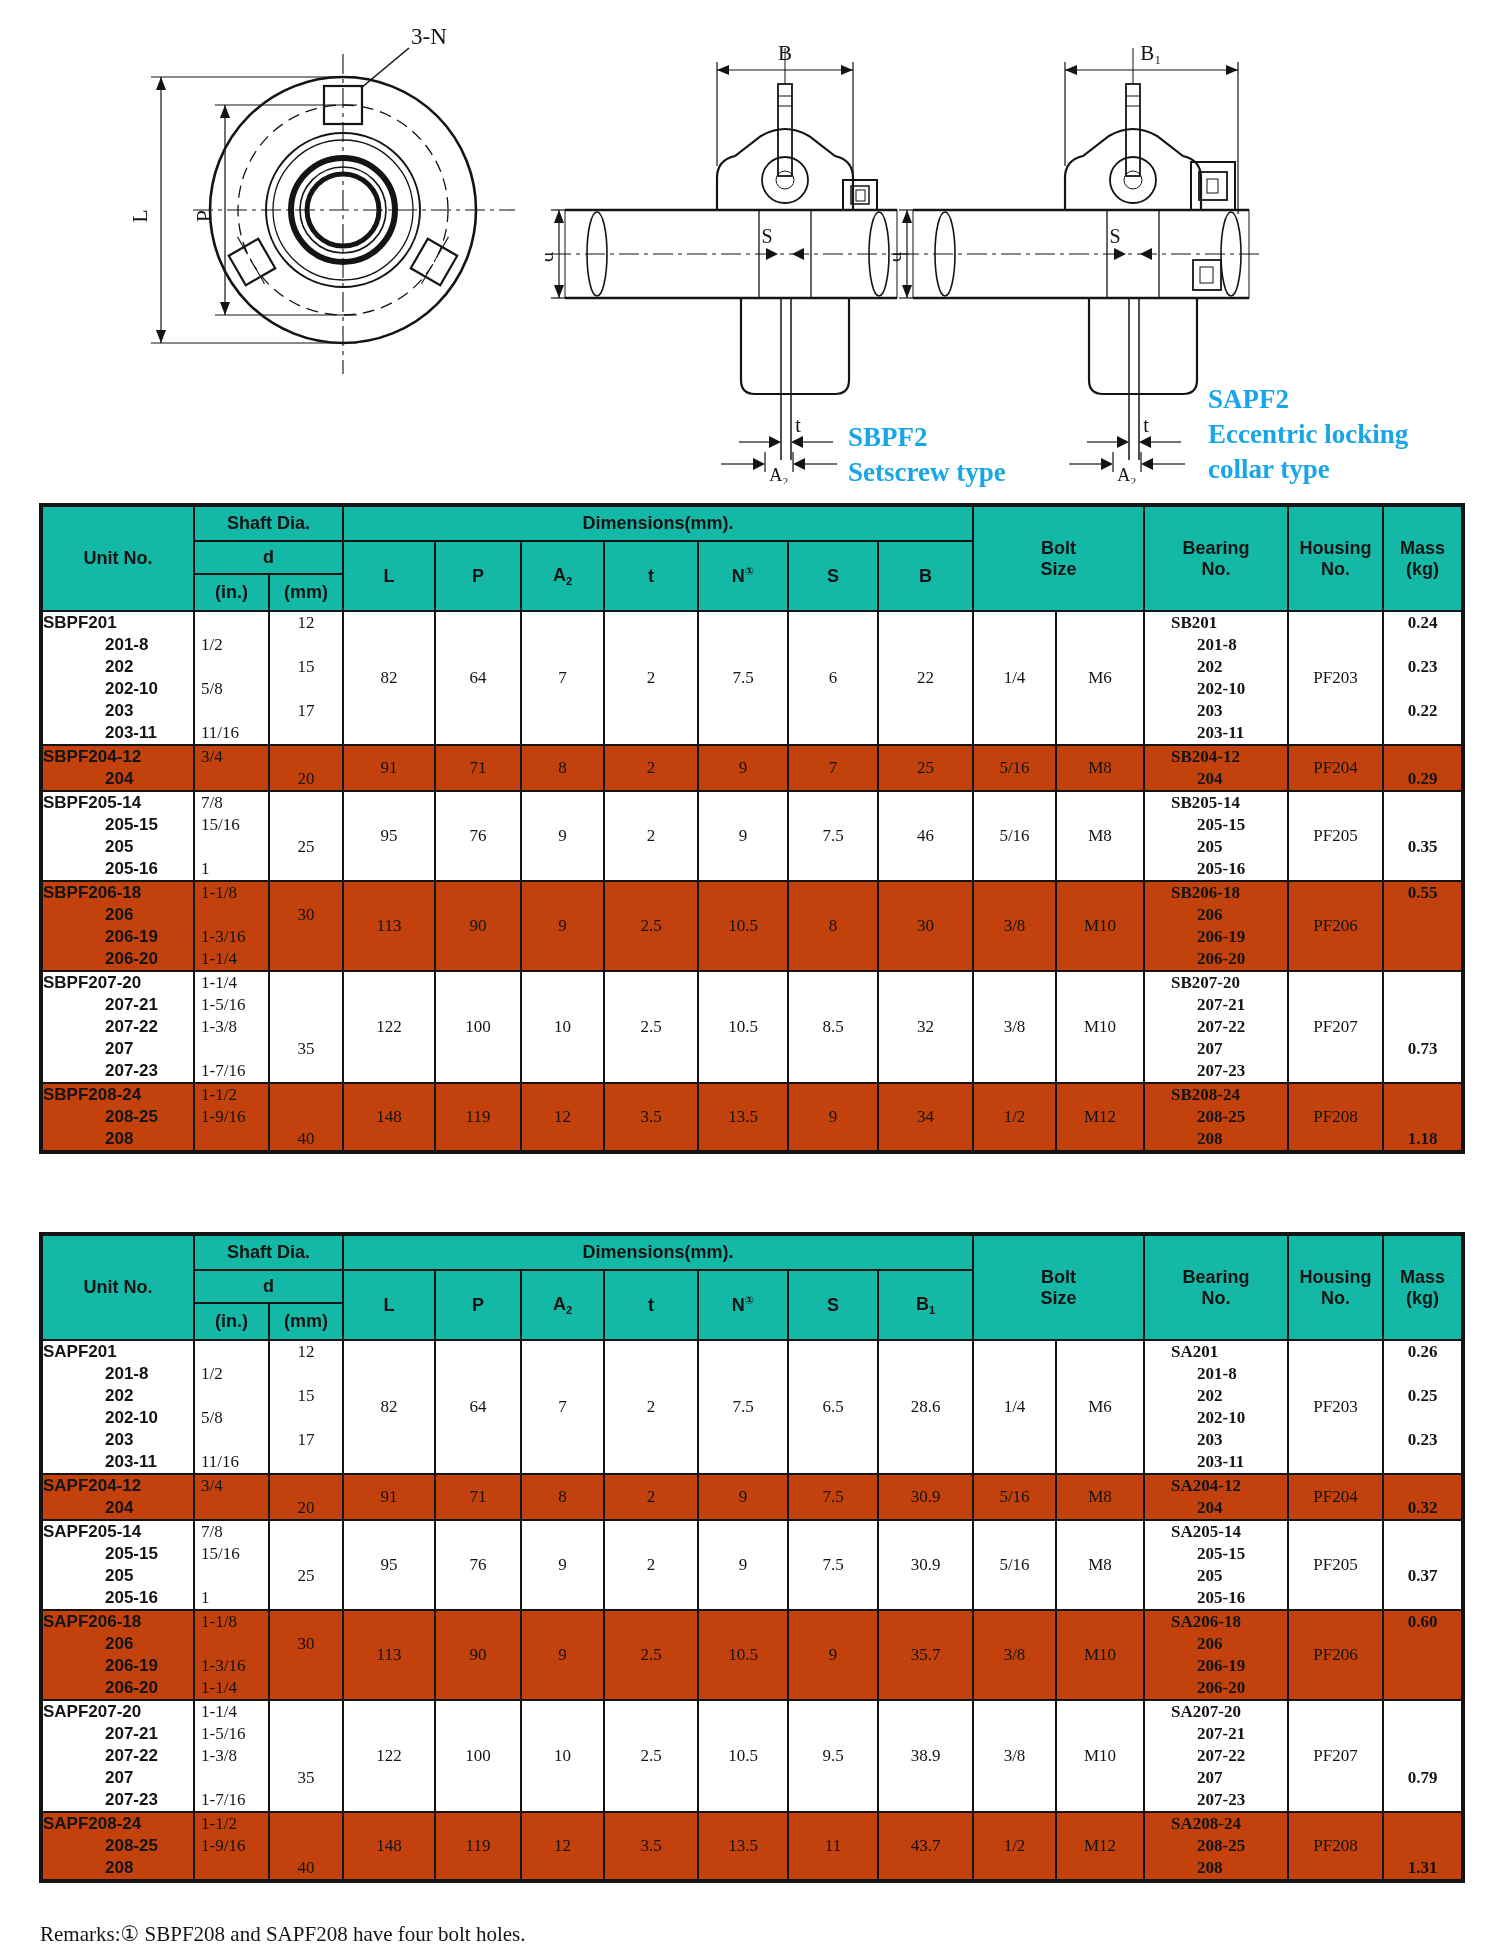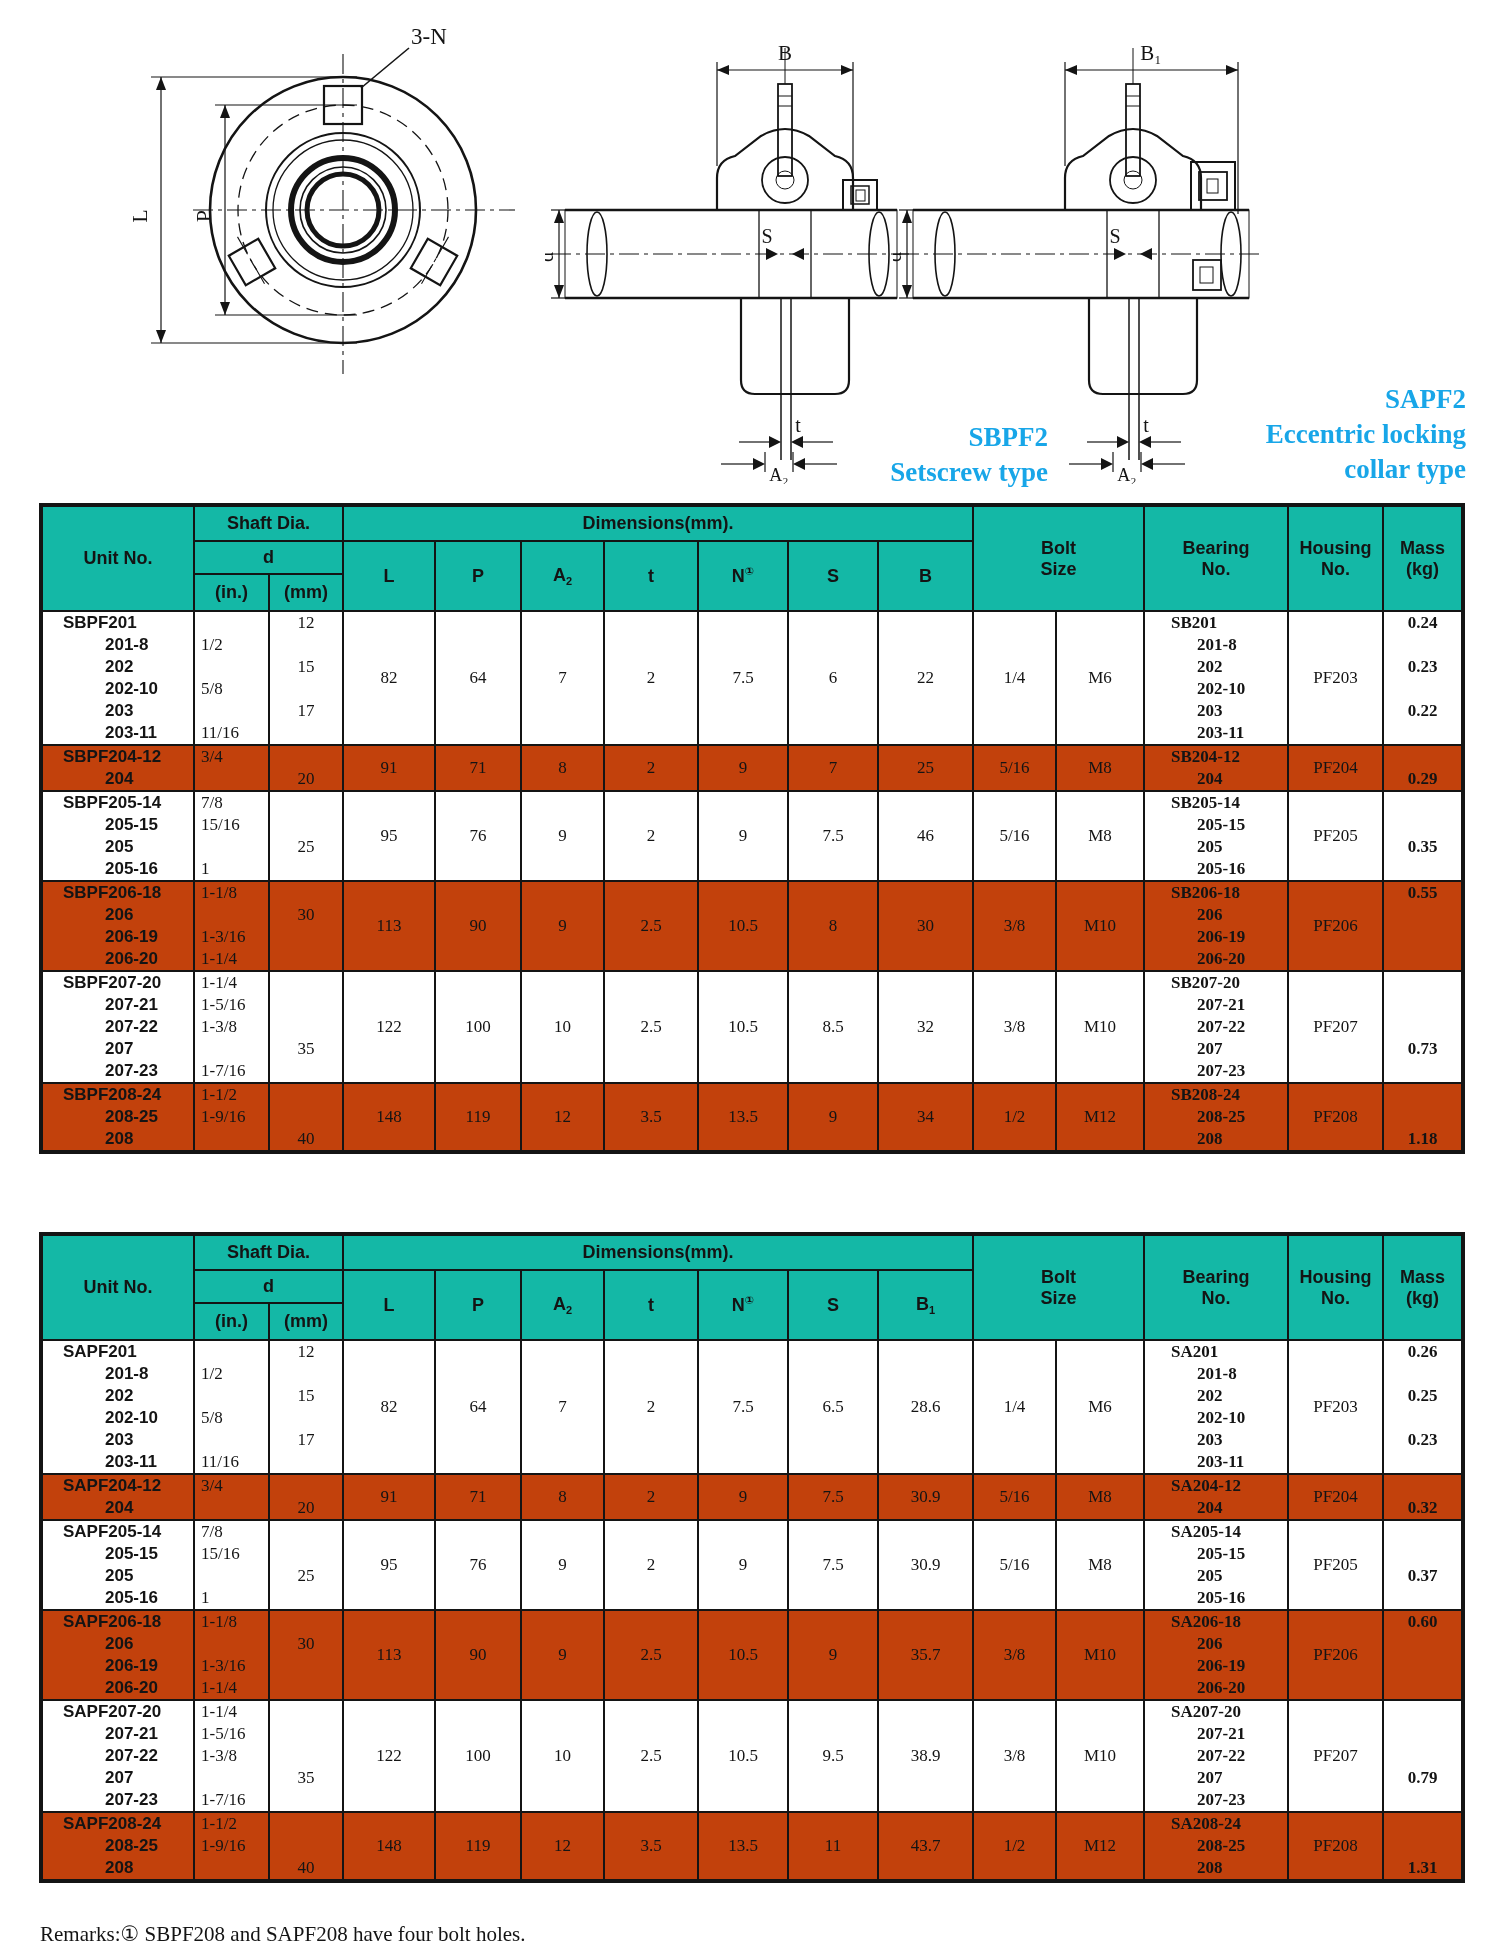--- a/index.html
+++ b/index.html
@@ -14,38 +14,38 @@
              font-weight:bold;font-size:18px;text-align:center;vertical-align:middle;}
   tr.hr1{height:36px;} tr.hr2{height:33px;} tr.hr3{height:37px;}
   th .hl{line-height:21px;}
   .subs{font-size:11px;vertical-align:-4px;}
   .sups{font-size:11px;vertical-align:7px;font-family:"Liberation Sans","DejaVu Sans",sans-serif;}
   tbody tr{background:#ffffff;}
   tbody tr.alt{background:#c2410c;}
   td.lines{vertical-align:top;padding:3px 0;}
   td .cellline{height:22px;line-height:22px;font-size:17px;white-space:nowrap;}
   td.c-unit{font-family:"Liberation Sans",sans-serif;font-weight:bold;text-align:left;}
-  td.c-unit .l0{padding-left:20px;}
+  td.c-unit .l0{}
   td.c-unit .ln{padding-left:62px;}
   td.c-in .cellline{padding-left:6px;text-align:left;}
   td.c-mm .cellline{text-align:center;}
   td.c-bearing{font-weight:bold;text-align:left;}
   td.c-bearing .l0{padding-left:26px;}
   td.c-bearing .ln{padding-left:52px;}
   td.c-mass .cellline{text-align:center;font-weight:bold;}
   td.c-val{text-align:center;vertical-align:middle;font-size:17px;}
   
   svg line,svg path,svg circle,svg rect,svg ellipse,svg polygon{stroke:#141414;fill:none;stroke-linecap:butt;}
   svg .ar{fill:#141414;stroke:none;}
   svg text{fill:#141414;stroke:none;font-family:"Liberation Serif","DejaVu Sans",serif;}
   svg .cl{stroke-dasharray:20 5 4 5;stroke-width:1.1;}
   svg .dash{stroke-dasharray:12 7;}
   svg .thin line{stroke-width:1.2;}
   .caption{position:absolute;color:#18a6e8;font-weight:bold;font-size:27px;line-height:35px;
-           text-align:right;font-family:"Liberation Serif",serif;}
+           text-align:left;font-family:"Liberation Serif",serif;}
   .remarks{position:absolute;font-size:21px;font-family:"Liberation Serif","DejaVu Sans",serif;}
 </style>
 </head>
 <body>
 
 <svg class="abs" style="left:103px;top:18px;" width="420" height="400" viewBox="0 0 420 400">
   <g class="thin">
     <line x1="48" y1="59" x2="254" y2="59"></line>
     <line x1="48" y1="325" x2="254" y2="325"></line>
     <line x1="112" y1="87" x2="254" y2="87"></line>

